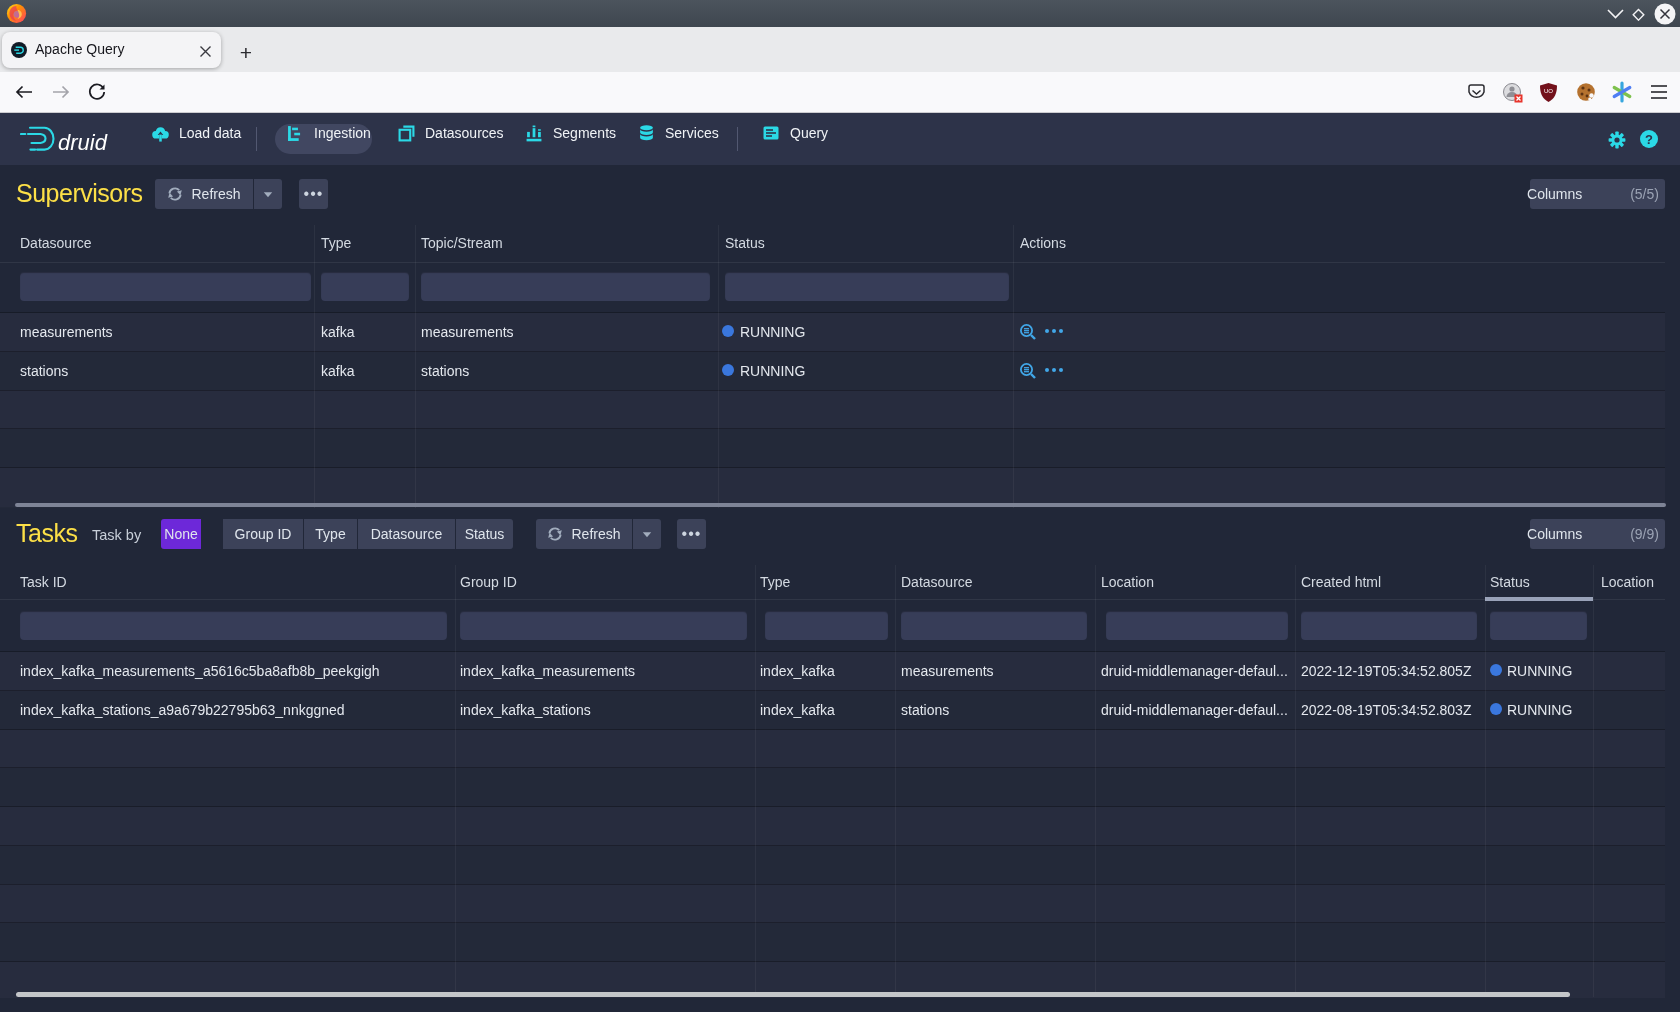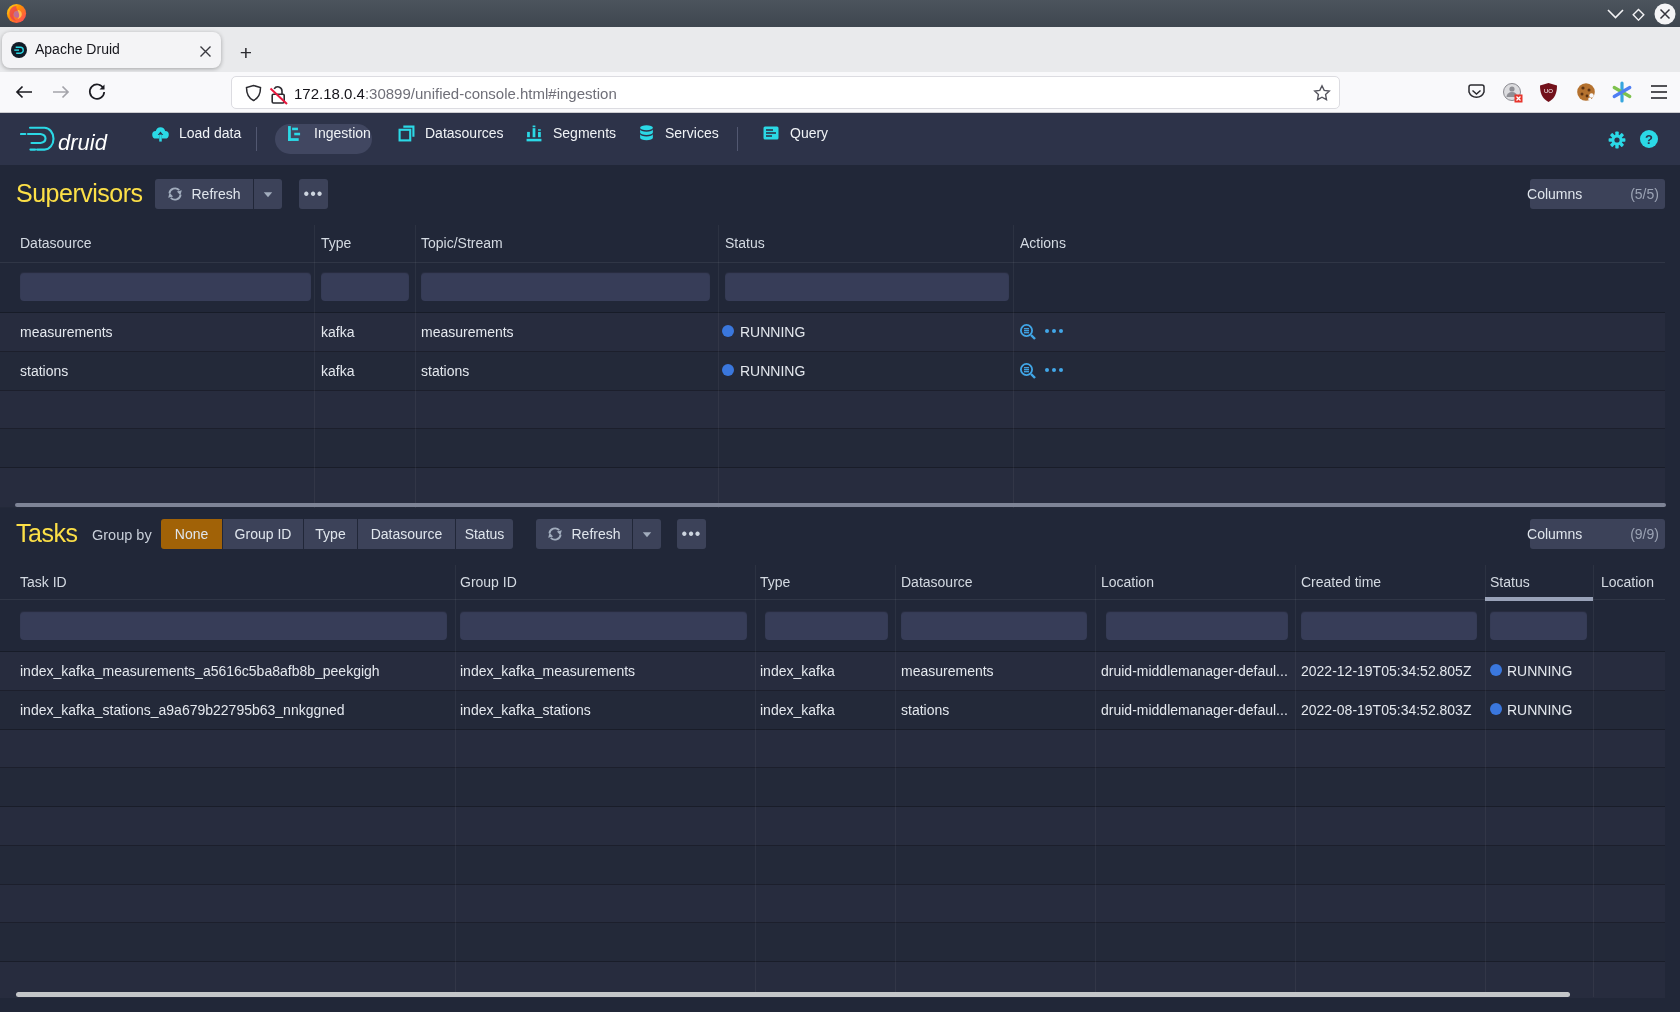--- a/index.html
+++ b/index.html
@@ -84,53 +84,39 @@
 
 <div id="tabstrip">
   <div id="tab">
     <svg class="abs" style="left:9px;top:10px" width="16" height="16" viewBox="0 0 17 17">
       <circle cx="8.5" cy="8.5" r="8.5" fill="#121b26"></circle>
       <g stroke="#2bd9e6" stroke-width="1.5" fill="none">
         <path d="M5 5.5 h5 a3 3.2 0 0 1 0 6.4 h-4.5"></path>
         <path d="M3.5 8.6 h5"></path>
       </g>
     </svg>
-    <span class="tabtitle">Apache Druid</span>
+    <span class="tabtitle">Apache Query</span>
     <svg class="abs" style="right:9px;top:13px" width="13" height="13" viewBox="0 0 13 13">
         <path d="M1.5 1.5 L11.5 11.5 M11.5 1.5 L1.5 11.5" stroke="#3a3a40" stroke-width="1.4"></path>
       </svg>
   </div>
   <div id="newtab">+</div>
 </div>
 
 <div id="toolbar">
   <svg class="abs" style="left:14px;top:10px" width="20" height="20" viewBox="0 0 20 20">
     <path d="M18 10 H3 M8.5 4.5 L3 10 L8.5 15.5" stroke="#1b1b21" stroke-width="1.7" fill="none"></path>
   </svg>
   <svg class="abs" style="left:51px;top:10px" width="20" height="20" viewBox="0 0 20 20">
     <path d="M2 10 H17 M11.5 4.5 L17 10 L11.5 15.5" stroke="#a4a4aa" stroke-width="1.7" fill="none"></path>
   </svg>
   <svg class="abs" style="left:87px;top:10px" width="20" height="20" viewBox="0 0 20 20">
     <path d="M16.5 6.5 A7.2 7.2 0 1 0 17.2 10" stroke="#1b1b21" stroke-width="1.7" fill="none"></path>
     <path d="M17.5 2.5 v5 h-5z" fill="#1b1b21"></path>
   </svg>
-  <div id="urlbox">
-    <svg class="abs" style="left:13px;top:7px" width="17" height="18" viewBox="0 0 17 18">
-      <path d="M8.5 1.5 L15.5 3.5 C15.5 10 14 14 8.5 16.5 C3 14 1.5 10 1.5 3.5 Z" stroke="#2b2b30" stroke-width="1.5" fill="none"></path>
-    </svg>
-    <svg class="abs" style="left:37px;top:8px" width="20" height="20" viewBox="0 0 20 20">
-      <rect x="3.2" y="9.3" width="12" height="8.7" rx="1.2" stroke="#2b2b30" stroke-width="1.6" fill="none"></rect>
-      <path d="M13 9.3 V6 a4.2 4.2 0 0 0 -7.8 -2.1" stroke="#2b2b30" stroke-width="1.6" fill="none"></path>
-      <path d="M1.5 3.5 L18 19" stroke="#e8173d" stroke-width="2"></path>
-    </svg>
-    <div class="urltext"><b style="font-weight:normal;color:#15141a">172.18.0.4</b><span class="gray">:30899/unified-console.html#ingestion</span></div>
-    <svg id="star" viewBox="0 0 18 18">
-      <path d="M9 1.8 L11.2 6.4 L16.3 7.1 L12.6 10.6 L13.5 15.7 L9 13.2 L4.5 15.7 L5.4 10.6 L1.7 7.1 L6.8 6.4 Z" stroke="#55555e" stroke-width="1.4" fill="none"></path>
-    </svg>
-  </div>
 
   <svg class="abs" style="left:1467px;top:11px" width="19" height="19" viewBox="0 0 19 19">
     <path d="M2 4 a2 2 0 0 1 2-2 h11 a2 2 0 0 1 2 2 v5 a8 8 0 0 1 -15 0 Z" stroke="#2b2b30" stroke-width="1.5" fill="none"></path>
     <path d="M5.5 7.5 L9.5 11 L13.5 7.5" stroke="#2b2b30" stroke-width="1.5" fill="none"></path>
   </svg>
   <svg class="abs" style="left:1502px;top:10px" width="21" height="21" viewBox="0 0 21 21">
     <circle cx="10" cy="10" r="8.5" fill="#dcdcdf" stroke="#8a8a90"></circle>
     <circle cx="10" cy="7" r="2.6" fill="#8f8f95"></circle>
     <path d="M4.5 15 a5.5 5 0 0 1 11 0" fill="#8f8f95"></path>
     <rect x="12.5" y="12.5" width="8" height="8" fill="#e8352c"></rect>
@@ -341,22 +327,22 @@
       <span style="position:absolute;left:0;width:4px;height:4px;border-radius:50%;background:#41a7e8"></span>
       <span style="position:absolute;left:7px;width:4px;height:4px;border-radius:50%;background:#41a7e8"></span>
       <span style="position:absolute;left:14px;width:4px;height:4px;border-radius:50%;background:#41a7e8"></span>
     </div>
 
     <div class="abs" style="left:15px;top:389.5px;width:1651px;height:4.5px;background:#7e8496;border-radius:2px"></div>
   </div>
 
   <div id="tasks">
     <div class="section-title" style="left:16px;top:406px">Tasks</div>
-    <div class="abs" style="left:92px;top:414px;color:#c8cfd9;font-size:14.5px">Group by</div>
-    <div class="btn" style="left:161px;top:406px;width:61px;height:30px;border-radius:3px 0 0 3px;background:#a16207">None</div>
+    <div class="abs" style="left:92px;top:414px;color:#c8cfd9;font-size:14.5px">Task by</div>
+    <div class="btn" style="left:161px;top:406px;width:40px;height:30px;border-radius:3px 0 0 3px;background:#6d28d9">None</div>
     <div class="btn" style="left:223px;top:406px;width:80px;height:30px;border-radius:0">Group ID</div>
     <div class="btn" style="left:304px;top:406px;width:53px;height:30px;border-radius:0">Type</div>
     <div class="btn" style="left:358px;top:406px;width:97px;height:30px;border-radius:0">Datasource</div>
     <div class="btn" style="left:456px;top:406px;width:57px;height:30px;border-radius:0 3px 3px 0">Status</div>
     <div class="btn" style="left:536px;top:406px;width:96px;height:30px;border-radius:3px 0 0 3px">
       <svg width="16" height="16" viewBox="0 0 16 16" style="margin-right:8px">
           <g stroke="#a2adbd" stroke-width="1.9" fill="none">
             <path d="M13.6 8.6 A5.7 5.7 0 0 1 3.8 11.8"></path>
             <path d="M2.4 7.4 A5.7 5.7 0 0 1 12.2 4.2"></path>
           </g>
@@ -373,21 +359,21 @@
     <div class="btn" style="left:1530px;top:406px;width:135px;height:30px">Columns&nbsp;<span class="dim">(9/9)</span>
       <svg width="10" height="7" viewBox="0 0 10 7" style="margin-left:9px">
           <path d="M0.8 1.2 h8.4 L5 6.2z" fill="#a2adbd"></path>
         </svg></div>
 
     <div class="hcell" style="left:20px;top:461px">Task ID</div>
     <div class="hcell" style="left:460px;top:461px">Group ID</div>
     <div class="hcell" style="left:760px;top:461px">Type</div>
     <div class="hcell" style="left:901px;top:461px">Datasource</div>
     <div class="hcell" style="left:1101px;top:461px">Location</div>
-    <div class="hcell" style="left:1301px;top:461px">Created time</div>
+    <div class="hcell" style="left:1301px;top:461px">Created html</div>
     <div class="hcell" style="left:1490px;top:461px">Status</div>
     <div class="hcell" style="left:1601px;top:461px">Location</div>
     <div class="hline" style="left:0;top:486px;width:1665px;background:rgba(255,255,255,.07)"></div>
     <div class="abs" style="left:1485px;top:484px;width:108px;height:3.5px;background:#99a2b8"></div>
 
     <div class="finput" style="left:20px;top:498px;width:427px"></div>
     <div class="finput" style="left:460px;top:498px;width:287px"></div>
     <div class="finput" style="left:765px;top:498px;width:123px"></div>
     <div class="finput" style="left:901px;top:498px;width:186px"></div>
     <div class="finput" style="left:1106px;top:498px;width:182px"></div>

